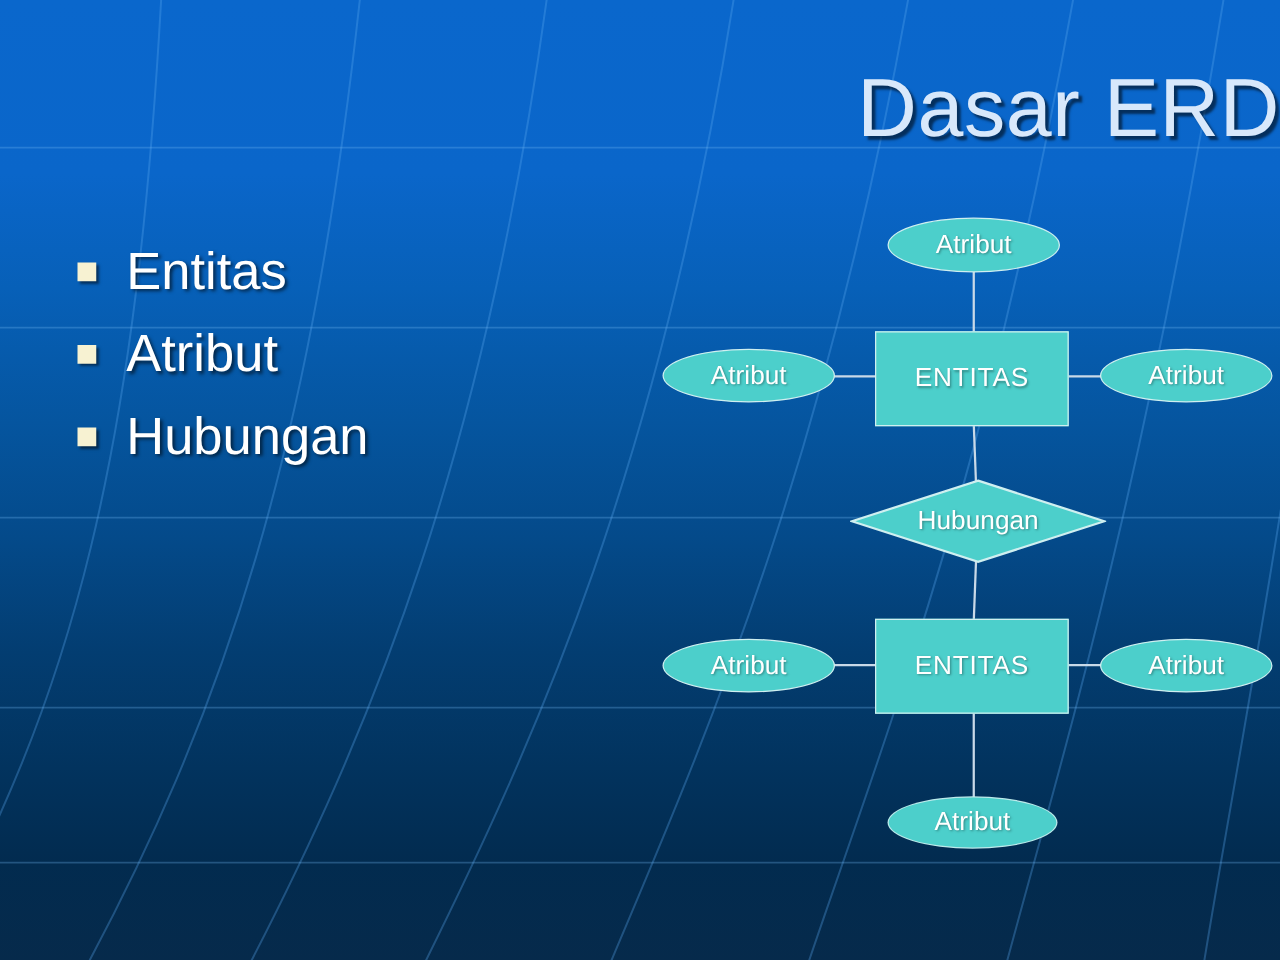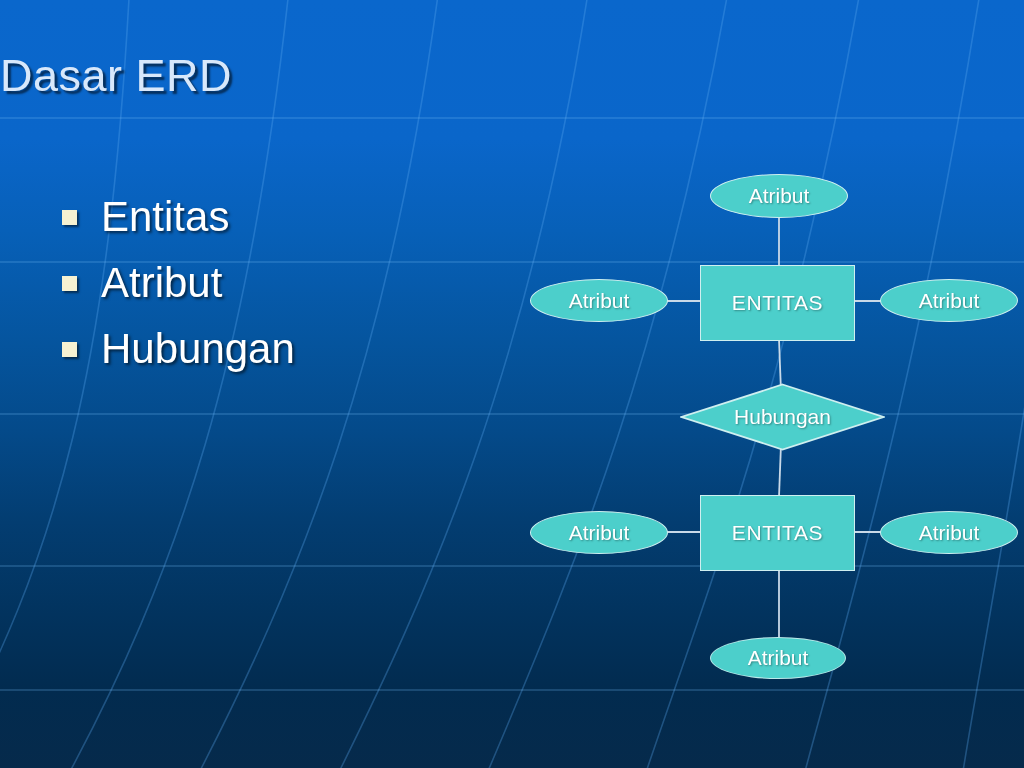--- a/index.html
+++ b/index.html
@@ -33,22 +33,22 @@
     height: 768px;
     pointer-events: none;
   }
 
   
   #title {
     position: absolute;
     left: 0;
     top: 52px;
     width: 1024px;
-    text-align: left;
-    font-size: 45px;
+    text-align: right;
+    font-size: 66px;
     line-height: 1.05;
     color: #d8e8fb;
     letter-spacing: 0.5px;
     text-shadow: 3px 3px 2px rgba(0,0,0,0.55);
     white-space: nowrap;
   }
 
   
   #bullets {
     position: absolute;

